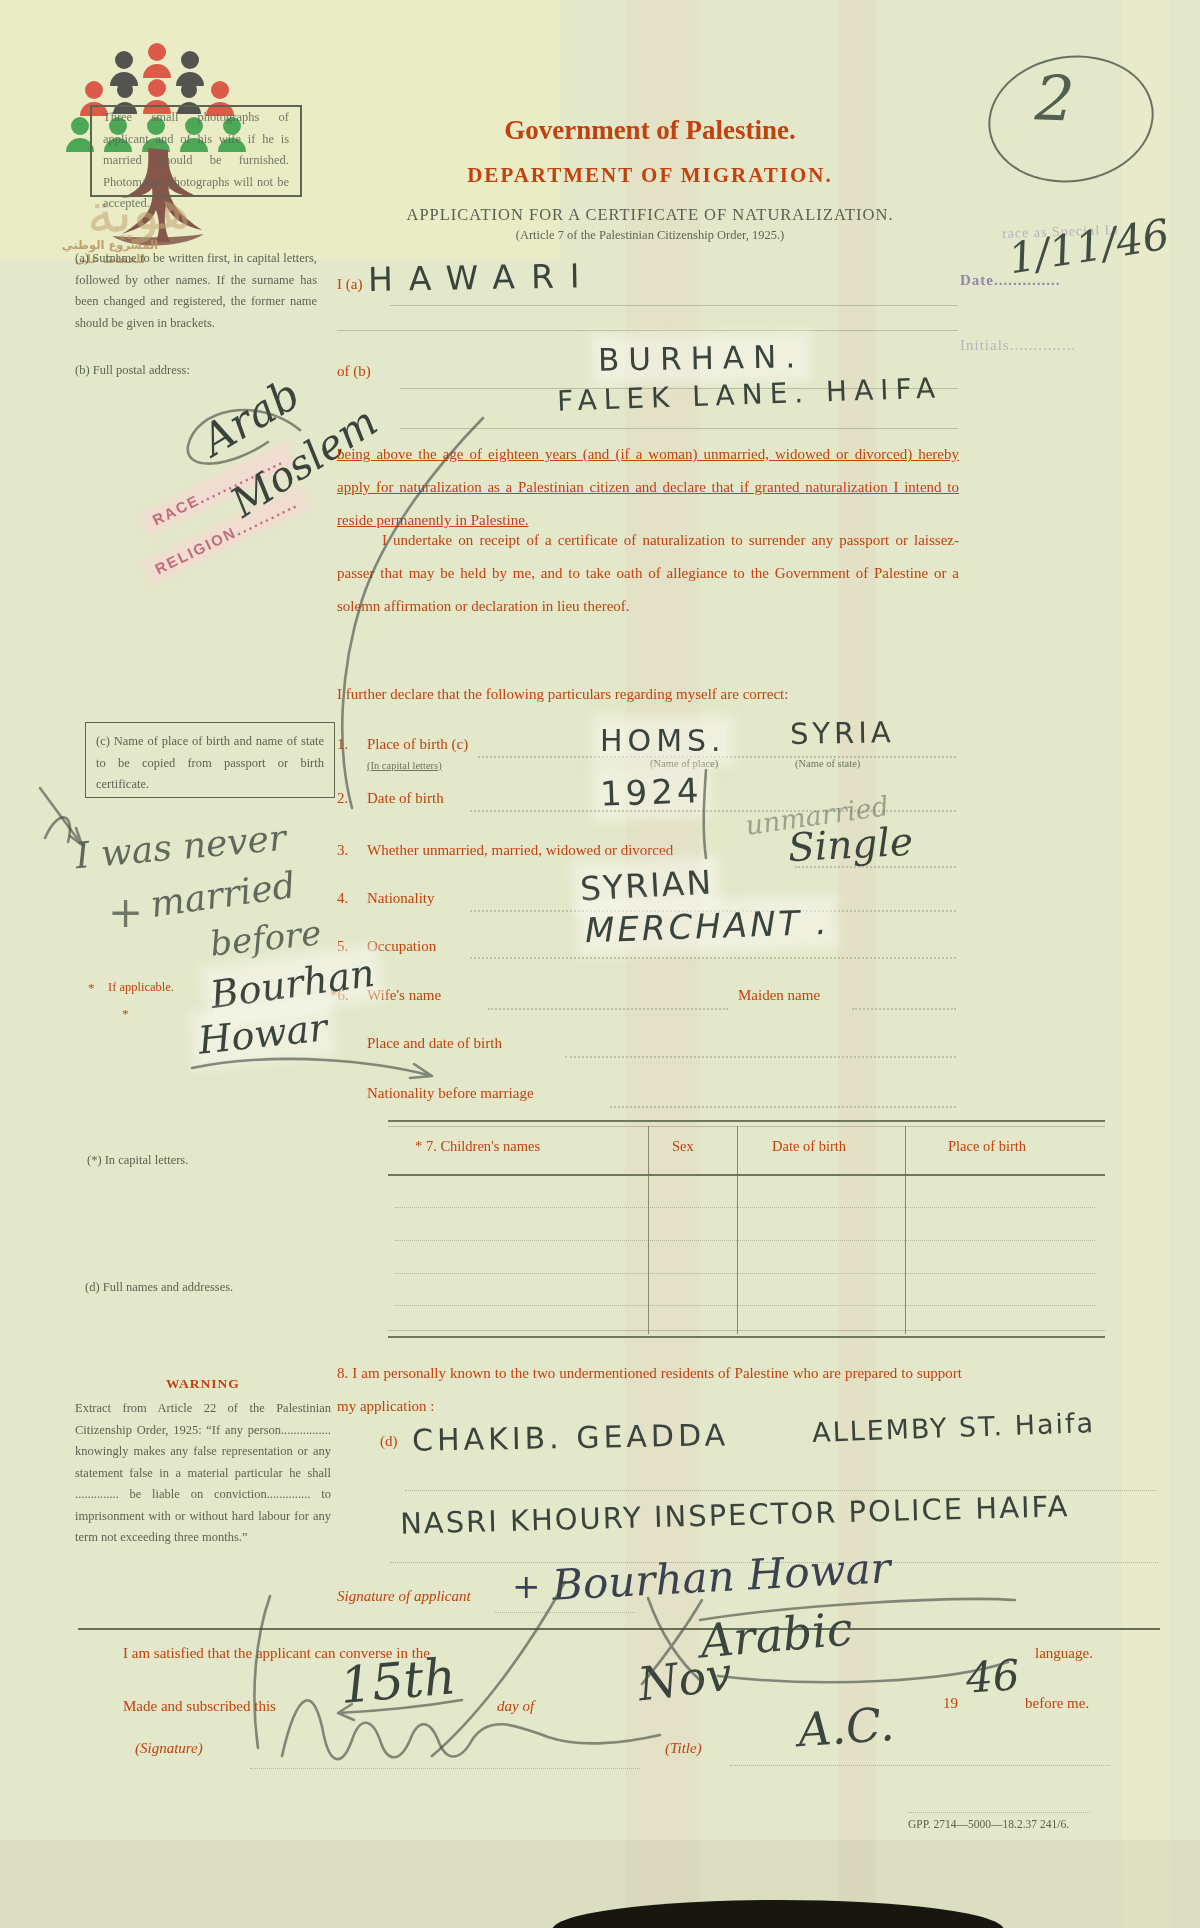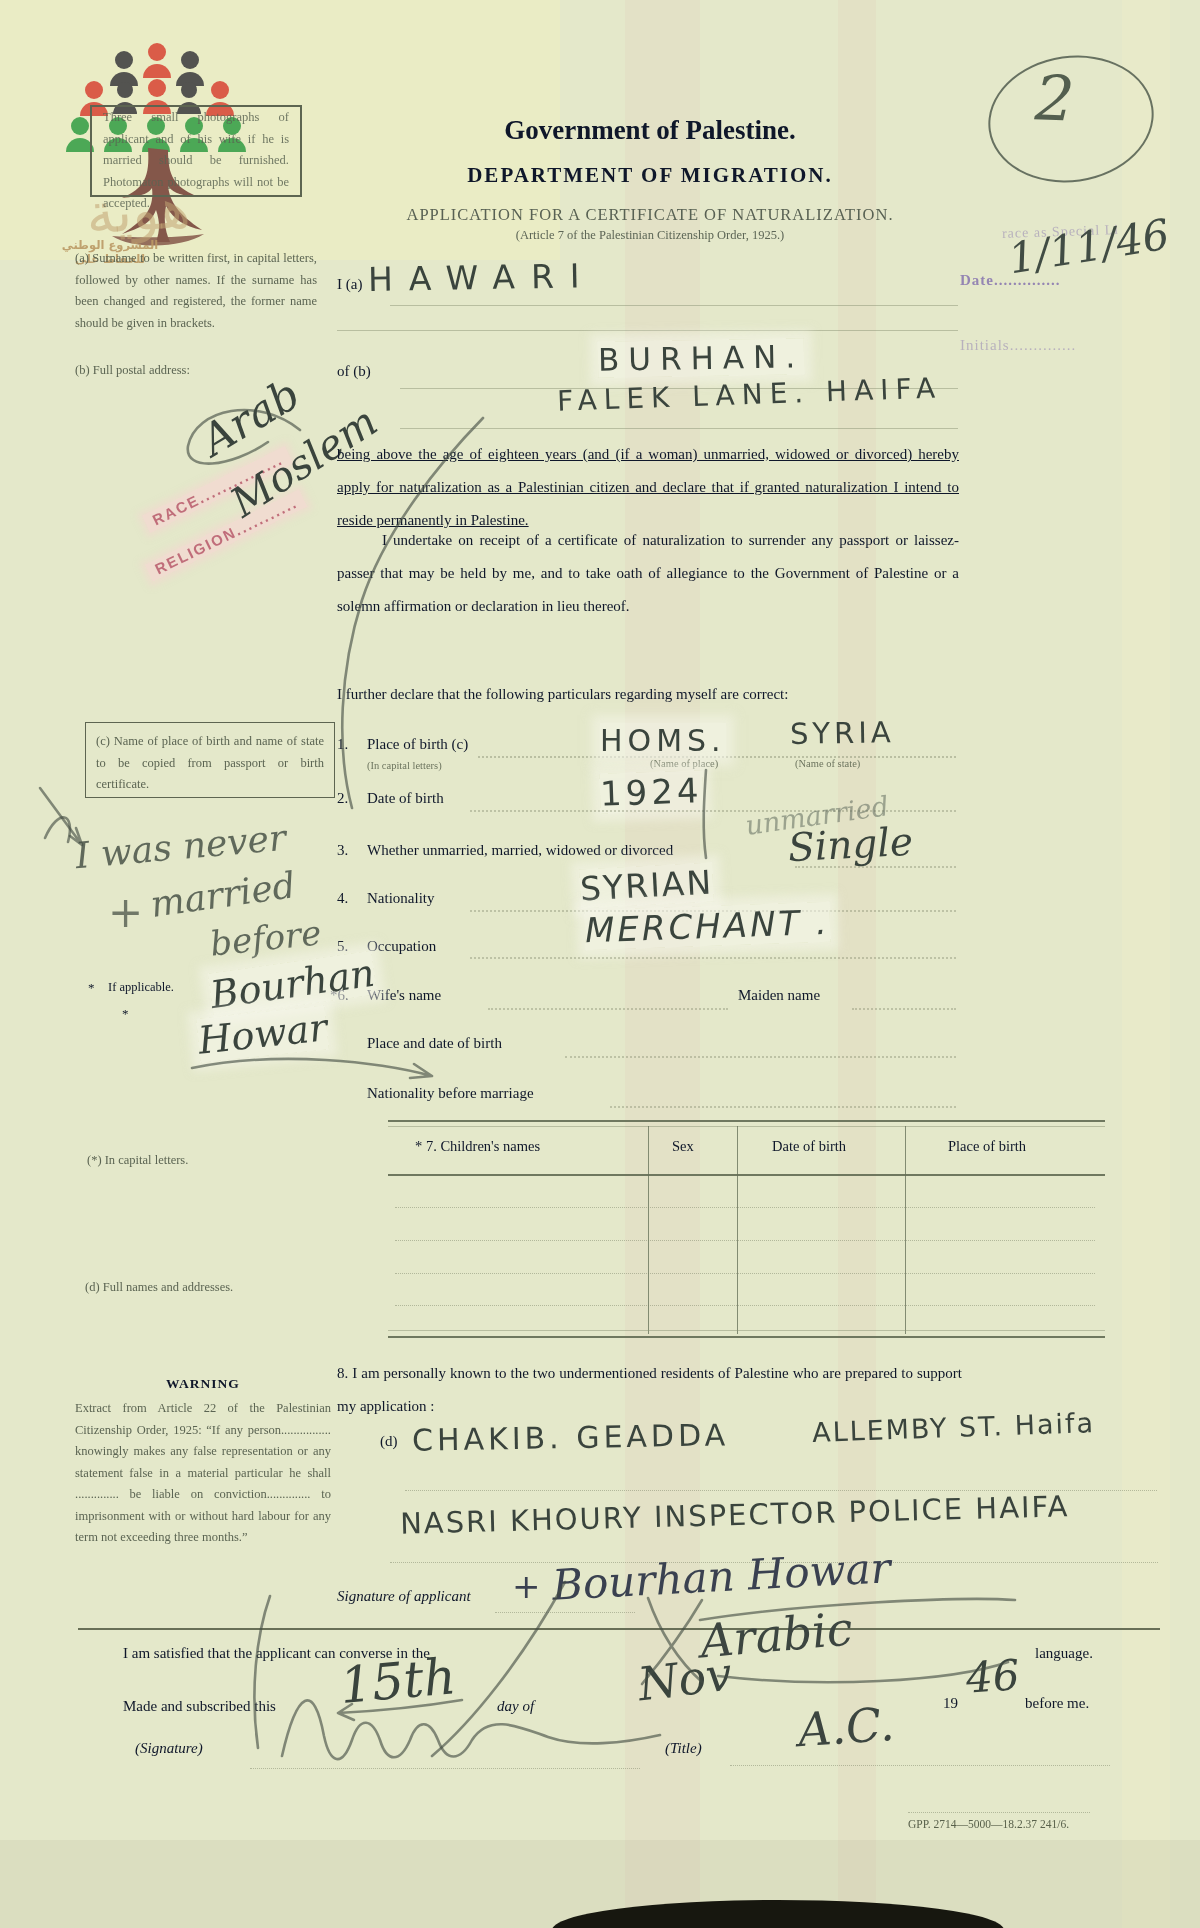--- a/index.html
+++ b/index.html
@@ -1,19 +1,19 @@
 <!DOCTYPE html>
 <html><head>
 <meta charset="utf-8">
 <style>
   html,body{margin:0;padding:0;background:#9a9a8a;}
   .paper{position:relative;width:1200px;height:1928px;margin:0 auto;background:#e4e8ca;overflow:hidden;
          font-family:"Liberation Serif",serif;color:#4d564a;}
   .abs{position:absolute;}
-  .print{font-family:"Liberation Serif",serif;color:#0f172a;}
+  .print{font-family:"Liberation Serif",serif;color:#c2410c;}
   .note{font-size:12.5px;line-height:21.5px;text-align:justify;color:#5b6452;}
   .cap{font-size:10.5px;color:#6d755f;}
   .hwP{position:absolute;font-family:"DejaVu Sans",sans-serif;color:#3a443d;white-space:nowrap;}
   .hwC{position:absolute;font-family:"DejaVu Serif",serif;font-style:italic;color:#3a443d;white-space:nowrap;}
   .hl{background:rgba(247,247,238,.55);box-shadow:0 0 10px 8px rgba(247,247,238,.5);}
   .dot{position:absolute;height:0;border-bottom:2px dotted rgba(118,126,98,.7);}
   .dotf{position:absolute;height:0;border-bottom:1px dotted rgba(118,126,98,.45);}
   .ln{position:absolute;height:0;border-bottom:1.5px solid rgba(128,136,108,.75);}
   .lnf{position:absolute;height:0;border-bottom:1px solid rgba(140,148,118,.5);}
   .vln{position:absolute;width:0;border-left:1.5px solid rgba(98,108,84,.75);}
@@ -118,21 +118,21 @@
   <div class="stR" style="left:140px;top:526px;font-size:15px;transform:rotate(-26deg);">RELIGION...........</div>
   <div class="hwC" style="left:198px;top:392px;font-size:43px;transform:rotate(-31deg);">Arab</div>
   <div class="hwC" style="left:222px;top:438px;font-size:41px;transform:rotate(-33deg);">Moslem</div>
 
   <div class="abs print jst" style="left:337px;top:438px;width:622px;font-size:15px;line-height:33px;text-decoration:underline;">being above the age of eighteen years (and (if a woman) unmarried, widowed or divorced) hereby apply for naturalization as a Palestinian citizen and declare that if granted naturalization I intend to reside permanently in Palestine.</div>
   <div class="abs print jst" style="left:337px;top:524px;width:622px;font-size:15px;line-height:33px;text-indent:45px;">I undertake on receipt of a certificate of naturalization to surrender any passport or laissez-passer that may be held by me, and to take oath of allegiance to the Government of Palestine or a solemn affirmation or declaration in lieu thereof.</div>
   <div class="abs print" style="left:337px;top:686px;width:622px;font-size:15px;">I further declare that the following particulars regarding myself are correct:</div>
 
   <div class="abs print" style="left:337px;top:736px;font-size:15px;">1.</div>
   <div class="abs print" style="left:367px;top:736px;font-size:15px;">Place of birth (c)</div>
-  <div class="abs cap" style="left:367px;top:760px;">(In capital letters)</div>
+  <div class="abs cap" style="left:367px;top:760px;text-decoration:underline;">(In capital letters)</div>
   <div class="dot" style="left:478px;top:756px;width:478px;opacity:.55;"></div>
   <div class="hwP hl" style="left:600px;top:723px;font-size:30px;letter-spacing:5px;">HOMS.</div>
   <div class="abs cap" style="left:650px;top:758px;">(Name of place)</div>
   <div class="hwP" style="left:790px;top:716px;font-size:29px;letter-spacing:4px;transform:rotate(-1deg);">SYRIA</div>
   <div class="abs cap" style="left:795px;top:758px;">(Name of state)</div>
 
   <div class="abs print" style="left:337px;top:790px;font-size:15px;">2.</div>
   <div class="abs print" style="left:367px;top:790px;font-size:15px;">Date of birth</div>
   <div class="hwP hl" style="left:600px;top:772px;font-size:34px;letter-spacing:4px;transform:rotate(-2deg);">1924</div>
   <div class="dot" style="left:470px;top:810px;width:486px;opacity:.5;"></div>

